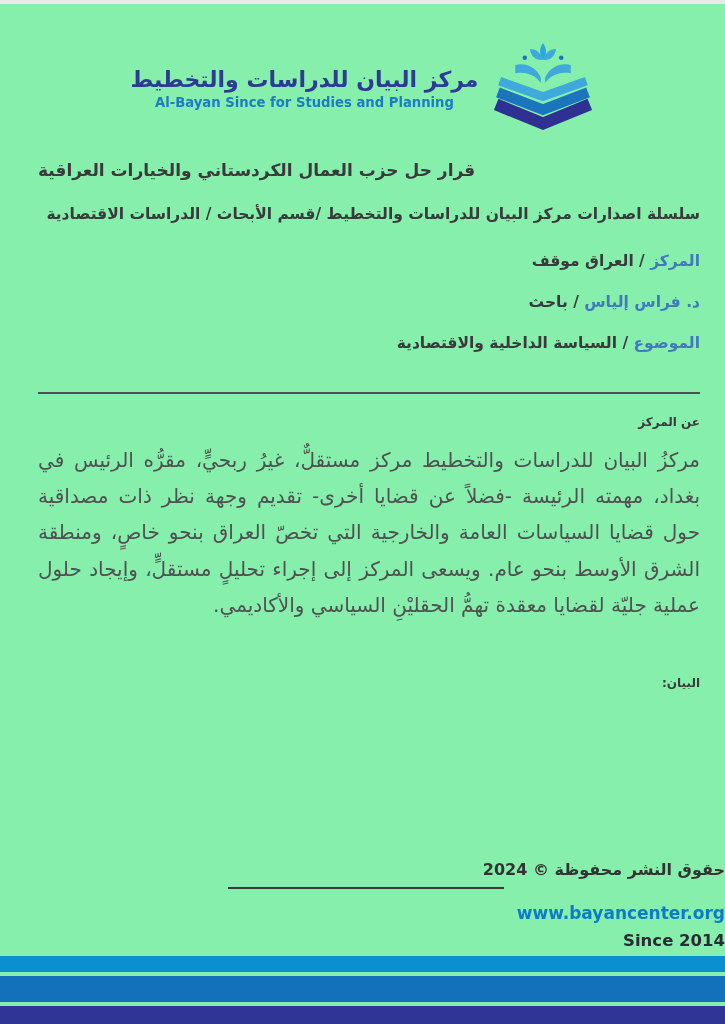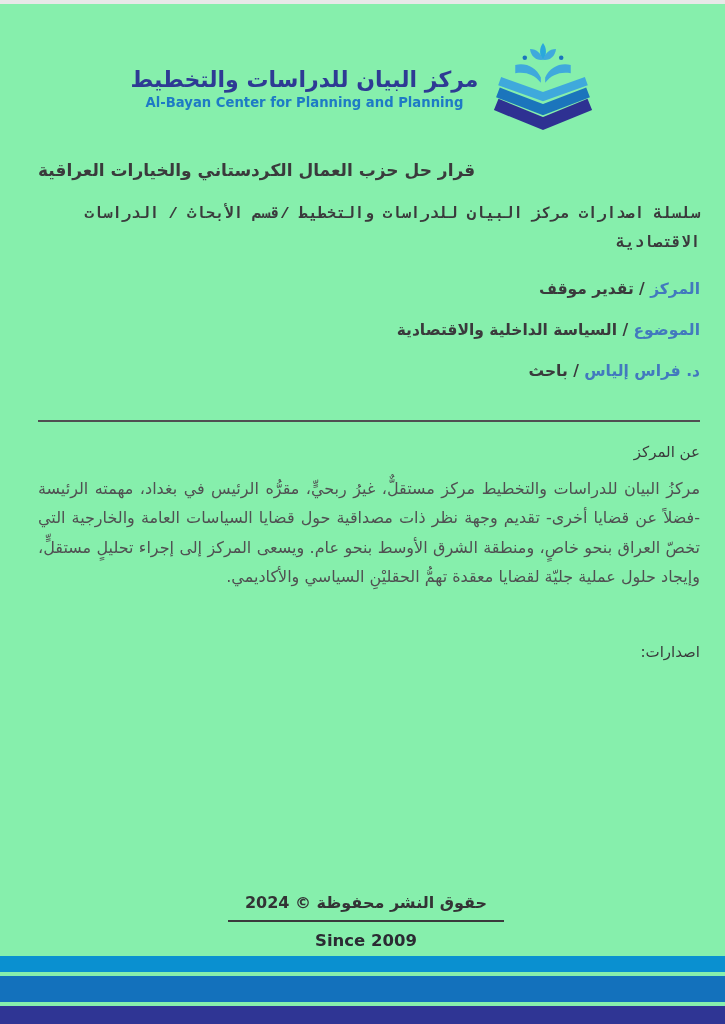--- a/index.html
+++ b/index.html
@@ -38,49 +38,49 @@
     color: #3d3d3f;
   }
   .doc-title {
     margin-top: 26px;
     font-size: 17px; font-weight: bold;
     text-align: left; color: #3a3a3c;
   }
   .doc-series {
     margin-top: 20px;
     font-size: 15.5px; font-weight: bold;
-    line-height: 1.85; text-align: right; color: #3a3a3c; font-family: Liberation Mono, monospace;
+    line-height: 1.85; text-align: right; color: #3a3a3c;
   }
   .meta-line {
     margin-top: 23px;
     font-size: 15.5px; font-weight: bold;
     text-align: right; color: #3a3a3c;
   }
   .meta-line .blue { color: #4279be; }
   .rule {
     border: none; border-top: 2.5px solid #4f4f51;
     margin: 40px 0 0 0;
   }
   .sec-heading {
     margin-top: 21px;
-    font-size: 15px; font-weight: normal;
+    font-size: 12px; font-weight: bold;
     text-align: right; color: #3a3a3c;
   }
   .sec-body {
     margin-top: 13px;
-    font-size: 16px; line-height: 1.82;
+    font-size: 20px; line-height: 1.82;
     color: #505052;
     text-align: justify;
   }
   .note-heading { margin-top: 52px; }
   
   .footer {
     position: absolute;
     left: 0; right: 0; bottom: 78px;
-    text-align: center;
+    text-align: right;
     padding-left: 7px;
   }
   .copyright {
     direction: rtl;
     font-size: 16px; font-weight: bold; color: #333335;
   }
   .copy-line {
     width: 276px; height: 0;
     border-top: 2px solid #3a3a3c;
     margin: 8px auto 9px auto;
@@ -102,21 +102,21 @@
   .bar-navy  { bottom: 0;    height: 22px; background: #2f3594; }
 </style>
 </head>
 <body>
 
 <div class="page">
 
   <header class="logo-row">
     <div class="logo-text">
       <div class="logo-ar">مركز البيان للدراسات والتخطيط</div>
-      <div class="logo-en">Al-Bayan Center for Planning and Planning</div>
+      <div class="logo-en">Al-Bayan Since for Studies and Planning</div>
     </div>
     <svg class="logo-mark" viewBox="0 0 120 104" aria-hidden="true">
 
       <path d="M60 0 C64.5 6 64.5 13.5 60 20 C55.5 13.5 55.5 6 60 0 Z" fill="#2aa8dc"></path>
       <path d="M45 7 C53 7 58 12.5 60 19.5 C52 20.5 46 15.5 45 7 Z" fill="#3fa9dc"></path>
       <path d="M75 7 C67 7 62 12.5 60 19.5 C68 20.5 74 15.5 75 7 Z" fill="#3fa9dc"></path>
       <circle cx="39" cy="17" r="2.6" fill="#1b75bc"></circle>
       <circle cx="81" cy="17" r="2.6" fill="#1b75bc"></circle>
 
       <path d="M57.5 40 C52 28 40 22.5 28 25.5 L28 35 C40 33 50 36.5 57.5 46 Z" fill="#3fa9dc"></path>
@@ -126,37 +126,38 @@
       <path d="M8 57 L60 77 L112 57" stroke="#1b75bc" stroke-width="12" fill="none"></path>
       <path d="M6 71 L60 93 L114 71" stroke="#2e3192" stroke-width="14" fill="none"></path>
     </svg>
   </header>
 
   <main class="content">
     <h1 class="doc-title">قرار حل حزب العمال الكردستاني والخيارات العراقية</h1>
 
     <p class="doc-series">سلسلة اصدارات مركز البيان للدراسات والتخطيط  /قسم الأبحاث / الدراسات الاقتصادية</p>
 
-    <p class="meta-line"><span class="blue">المركز</span><span> / تقدير موقف</span></p>
+    <p class="meta-line"><span class="blue">المركز</span><span> / العراق موقف</span></p>
+
+    <p class="meta-line"><span class="blue">د. فراس إلياس</span><span> / باحث</span></p>
 
     <p class="meta-line"><span class="blue">الموضوع</span><span> / السياسة الداخلية والاقتصادية</span></p>
-
-    <p class="meta-line"><span class="blue">د. فراس إلياس</span><span> / باحث</span></p>
 
     <hr class="rule">
 
     <h2 class="sec-heading">عن المركز</h2>
     <p class="sec-body">مركزُ البيان للدراسات والتخطيط مركز مستقلٌّ، غيرُ ربحيٍّ، مقرُّه الرئيس في بغداد، مهمته الرئيسة -فضلاً عن قضايا أخرى- تقديم وجهة نظر ذات مصداقية حول قضايا السياسات العامة والخارجية التي تخصّ العراق بنحو خاصٍ، ومنطقة الشرق الأوسط بنحو عام. ويسعى المركز إلى إجراء تحليلٍ مستقلٍّ، وإيجاد حلول عملية جليّة لقضايا معقدة تهمُّ الحقليْنِ السياسي والأكاديمي.</p>
 
-    <h2 class="sec-heading note-heading">اصدارات:</h2>
+    <h2 class="sec-heading note-heading">البيان:</h2>
   </main>
 
   <footer class="footer">
     <div class="copyright">حقوق النشر محفوظة © 2024</div>
     <div class="copy-line"></div>
-    <div class="since">Since 2009</div>
+    <a class="link" href="#">www.bayancenter.org</a>
+    <div class="since">Since 2014</div>
   </footer>
 
   <div class="bar bar-light"></div>
   <div class="bar bar-mid"></div>
   <div class="bar bar-navy"></div>
 
 </div>
 
 </body></html>

